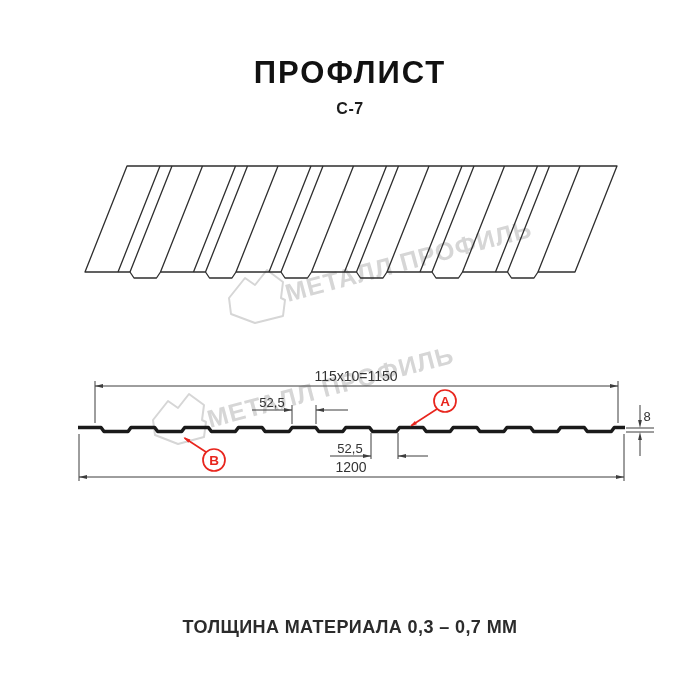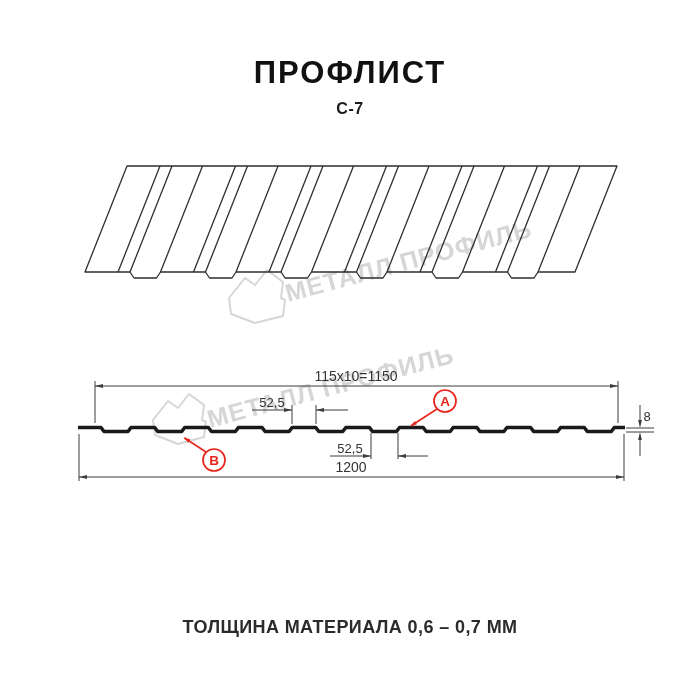--- a/index.html
+++ b/index.html
@@ -114,14 +114,14 @@
 
       <g stroke="#e8251d">
         <path class="callout-line" d="M206,452 L184.5,438"></path>
         <path d="M183.5,437.3 L190.4,439.5 L188.3,442.7 Z" stroke="none" fill="#e8251d"></path>
         <circle class="callout-circle" cx="214" cy="460" r="11"></circle>
         <text class="callout-letter" x="214" y="465" stroke="none" fill="#e8251d">В</text>
       </g>
     </g>
   </svg>
 
-  <div class="footer-note">ТОЛЩИНА МАТЕРИАЛА 0,6 – 0,7 ММ</div>
+  <div class="footer-note">ТОЛЩИНА МАТЕРИАЛА 0,3 – 0,7 ММ</div>
 </div>
 
 </body></html>

